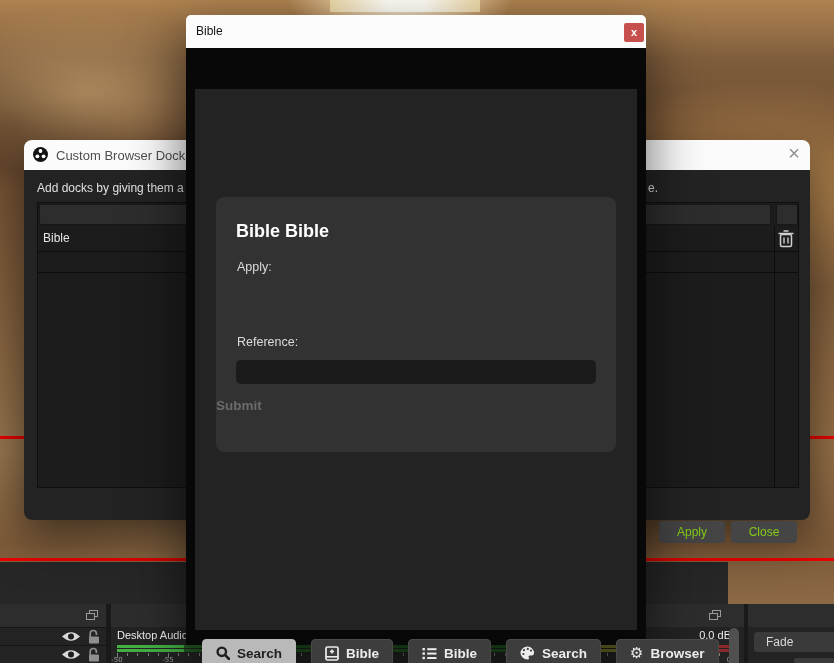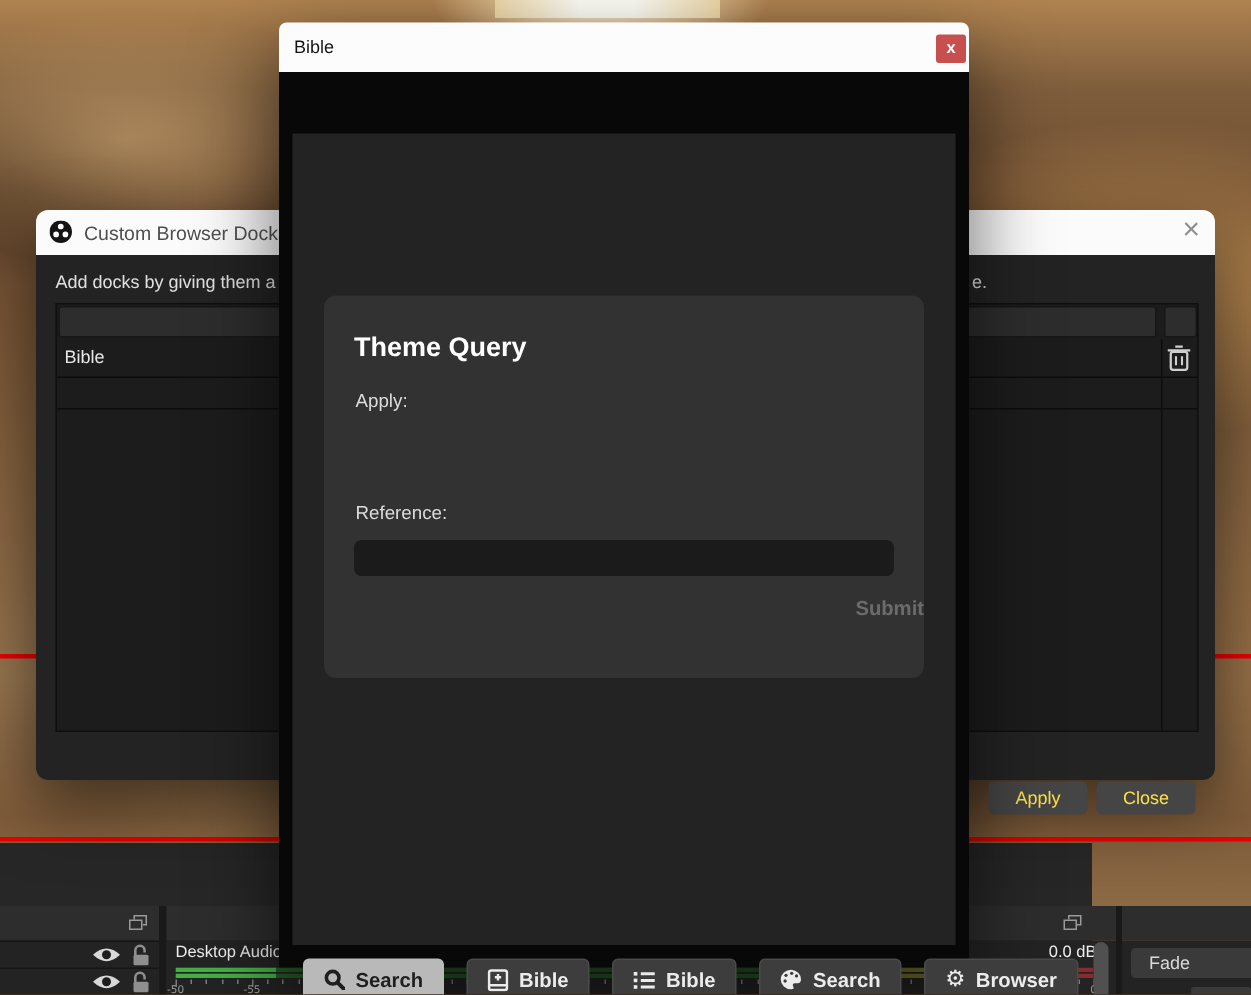--- a/index.html
+++ b/index.html
@@ -60,42 +60,42 @@
   .docks-body { position:absolute; left:0; top:30px; width:100%; height:350px; background:#232323; border-radius:0 0 8px 8px; }
   .docks-instr { position:absolute; top:11px; font-size:12px; color:#e0e0e0; }
   .docks-table { position:absolute; left:13px; top:32px; width:762px; height:286px; background:#1c1c1c; border:1px solid #0f0f0f; }
   .row-input { position:absolute; left:1px; top:1px; width:732px; height:21px; background:#2d2d2d; border:1px solid #171717; border-radius:2px; }
   .row-input-del { position:absolute; left:738px; top:1px; width:22px; height:21px; background:#2d2d2d; border:1px solid #171717; border-radius:2px; }
   .dock-row-name { position:absolute; left:5px; top:28px; font-size:12px; color:#e6e6e6; }
   .table-hline { position:absolute; left:0; width:100%; height:1px; background:#0d0d0d; }
   .table-vline { position:absolute; left:736px; top:23px; bottom:0; width:1px; background:#0d0d0d; }
   .trash-btn { position:absolute; left:739px; top:26px; width:18px; height:19px; }
   .dlg-btn { position:absolute; top:351px; width:66px; height:22px; background:#454545; border:none; border-radius:4px;
-    color:#fde047; font-size:12px; font-family:inherit; }
+    color:#84cc16; font-size:12px; font-family:inherit; }
 
   
   .bible-window { position:absolute; left:186px; top:15px; width:460px; height:630px; z-index:4;
     box-shadow:0 22px 55px rgba(0,0,0,.6); border-radius:5px 5px 0 0; }
   .bw-titlebar { position:absolute; left:0; top:0; width:100%; height:33px; background:#fcfcfc; border-radius:5px 5px 0 0; }
   .bw-title { position:absolute; left:10px; top:9px; font-size:12px; color:#151515; }
   .bw-close { position:absolute; right:2px; top:8px; width:20px; height:19px; background:#c7504e; border-radius:2px;
     color:#fff; font-size:11px; font-weight:bold; text-align:center; line-height:18px; }
   .bw-frame { position:absolute; left:0; top:33px; width:100%; height:597px; background:#080808; }
   .bw-content { position:absolute; left:9px; top:41px; width:442px; height:541px; background:#232323; }
 
   .query-card { position:absolute; left:30px; top:182px; width:400px; height:255px; background:#323232; border-radius:8px; z-index:2; }
   .qc-heading { position:absolute; left:20px; top:24px; font-size:18px; font-weight:bold; color:#fff; }
   .qc-label { position:absolute; left:21px; font-size:12.5px; color:#dcdcdc; }
   .qc-select { position:absolute; left:20px; top:90px; width:360px; height:33px; background:#1b1b1b; border-radius:6px; }
   .qc-select .ph { position:absolute; left:12px; top:9px; font-size:13px; color:#8a8a8a; }
   .qc-select .sep { position:absolute; right:36px; top:8px; width:1px; height:17px; background:#787878; }
   .qc-select .chev { position:absolute; right:12px; top:13px; }
   .qc-input { position:absolute; left:20px; top:163px; width:360px; height:24px; background:#1b1b1b; border:none; border-radius:5px;
     color:#ddd; padding:0 8px; font-family:inherit; }
-  .qc-submit { position:absolute; left:0; top:201px; width:100%; text-align:right; font-size:13.5px; font-weight:bold; color:#6b6b6b; background:none; border:none; font-family:inherit; }
+  .qc-submit { position:absolute; left:0; top:201px; width:100%; text-align:left; font-size:13.5px; font-weight:bold; color:#6b6b6b; background:none; border:none; font-family:inherit; }
 
   .bw-toolbar { position:absolute; left:16px; top:591px; display:flex; gap:15px; }
   .tb-btn { height:28px; padding:0 13px; display:flex; align-items:center; gap:7px; border-radius:4px;
     background:#3d3d3d; border:1px solid #4a4a4a; color:#ececec; font-size:13.5px; font-weight:bold; font-family:inherit; }
   .tb-btn.active { background:#b9b9b9; border-color:#b9b9b9; color:#1f1f1f; }
 
   svg { display:block; }
 </style>
 </head>
 <body>
@@ -299,21 +299,21 @@
 
   <div class="bible-window">
     <div class="bw-titlebar">
       <span class="bw-title">Bible</span>
       <span class="bw-close">x</span>
     </div>
     <div class="bw-frame">
       <div class="bw-content"></div>
 
       <div class="query-card" style="top:149px">
-        <div class="qc-heading">Theme Query</div>
+        <div class="qc-heading">Bible Bible</div>
         <div class="qc-label" style="top:63px">Apply:</div>
         <div class="qc-label" style="top:138px">Reference:</div>
         <input class="qc-input" value="" style="">
         <button class="qc-submit">Submit</button>
       </div>
 
       <div class="bw-toolbar">
         <button class="tb-btn active">
           <span>
             <svg width="14" height="14" viewBox="0 0 14 14">

